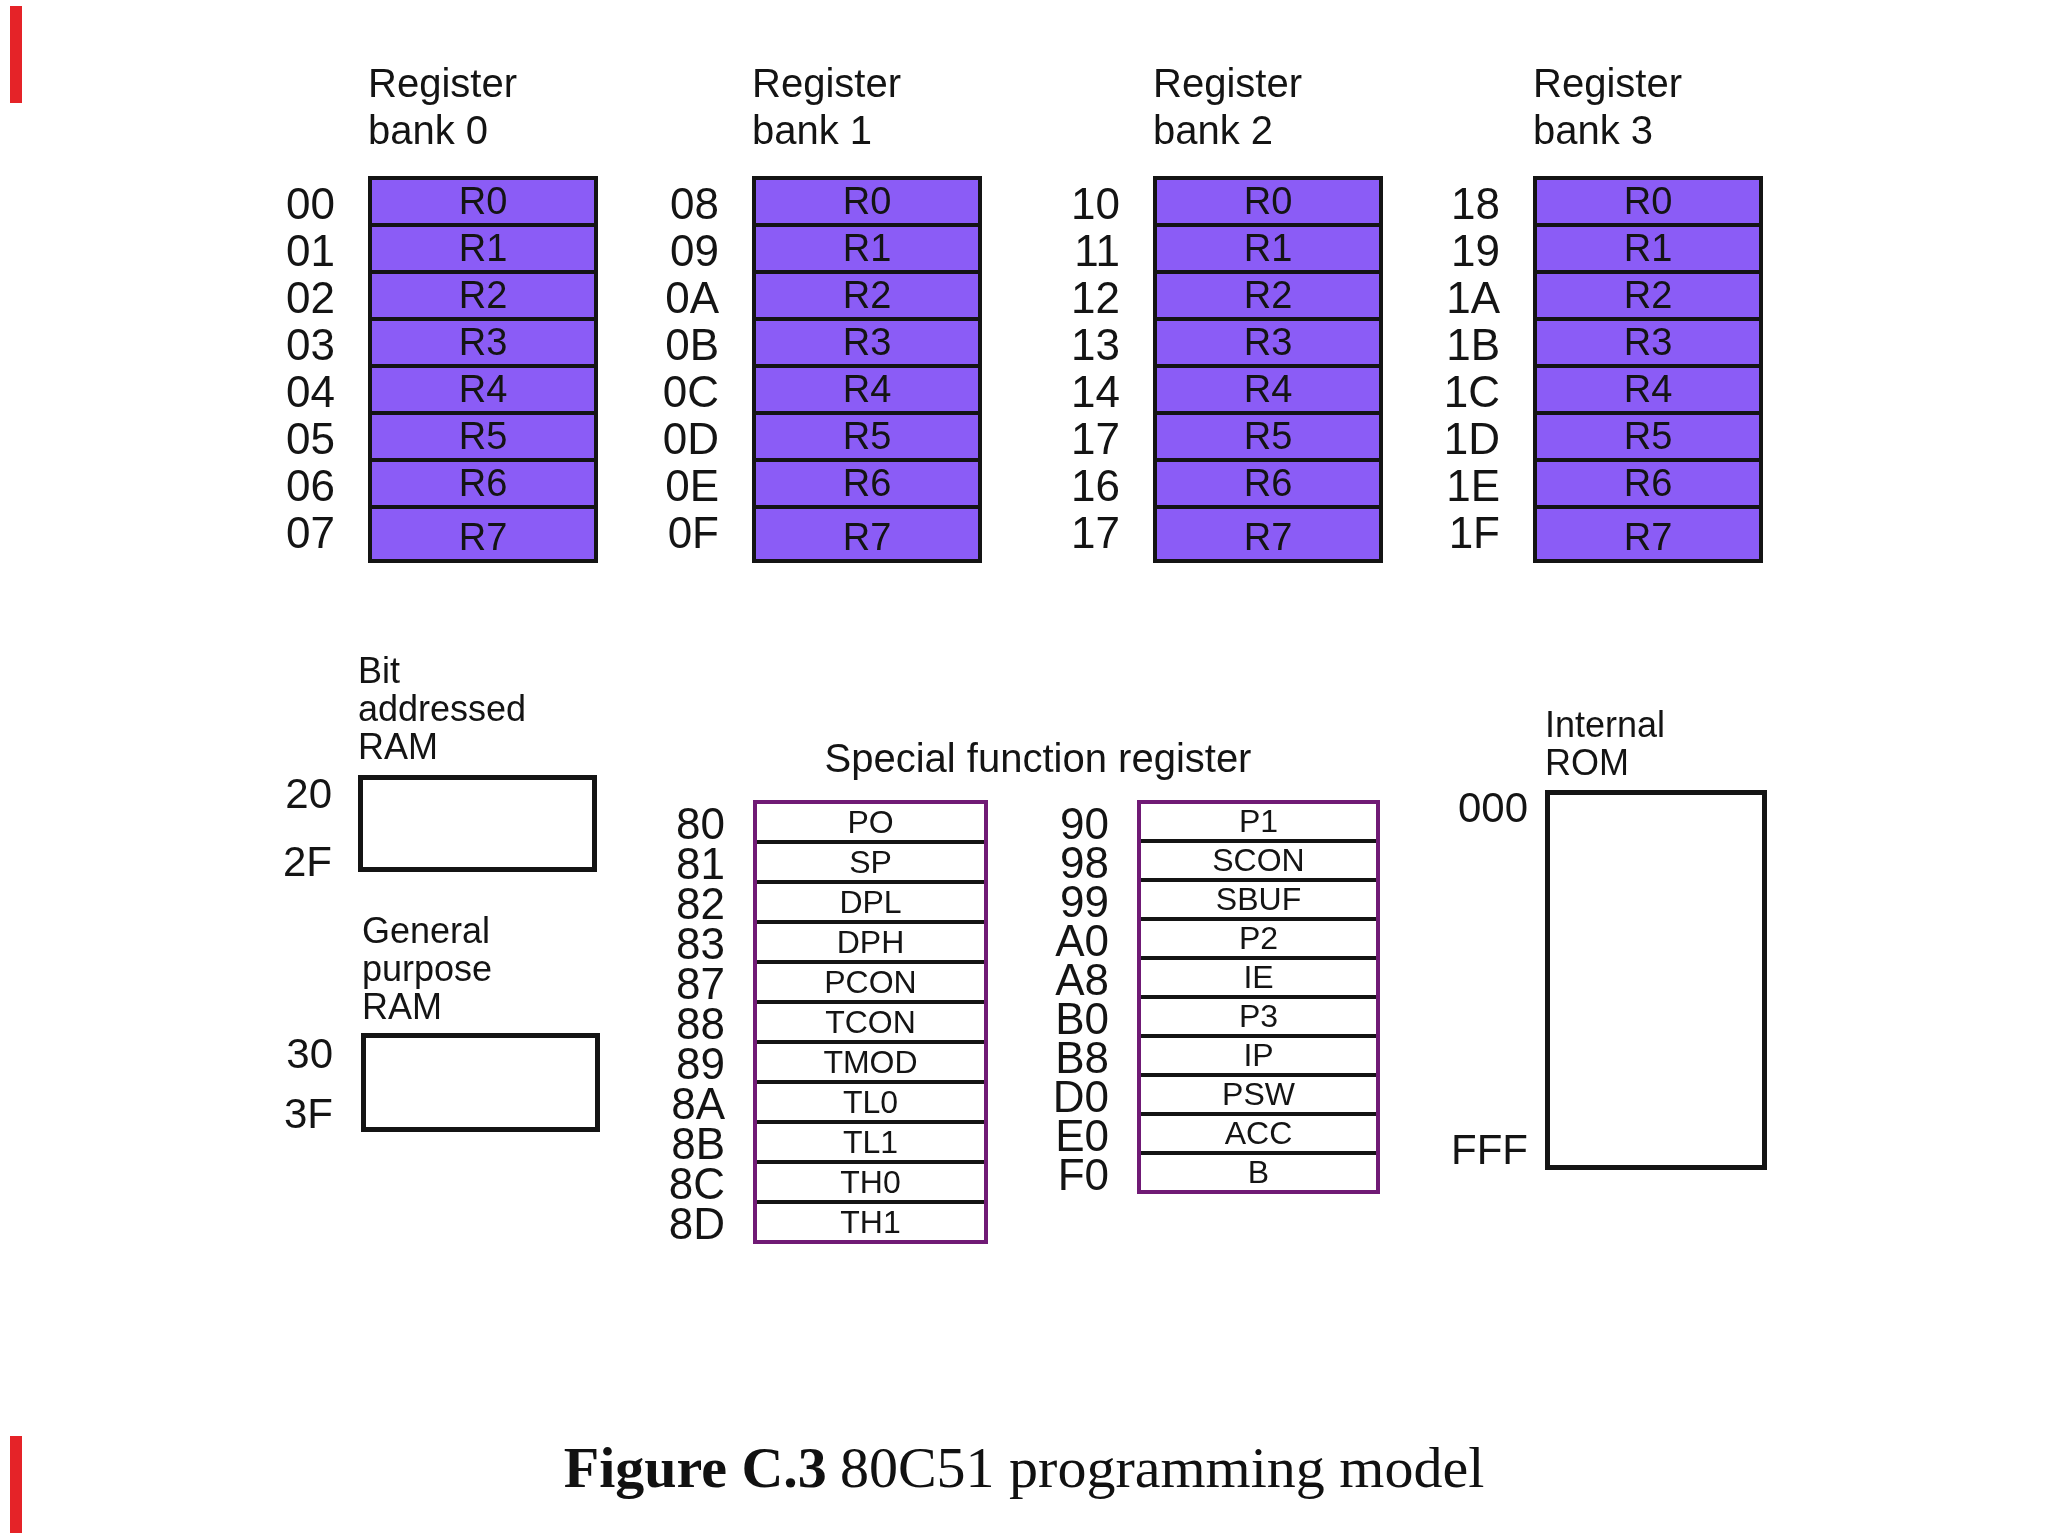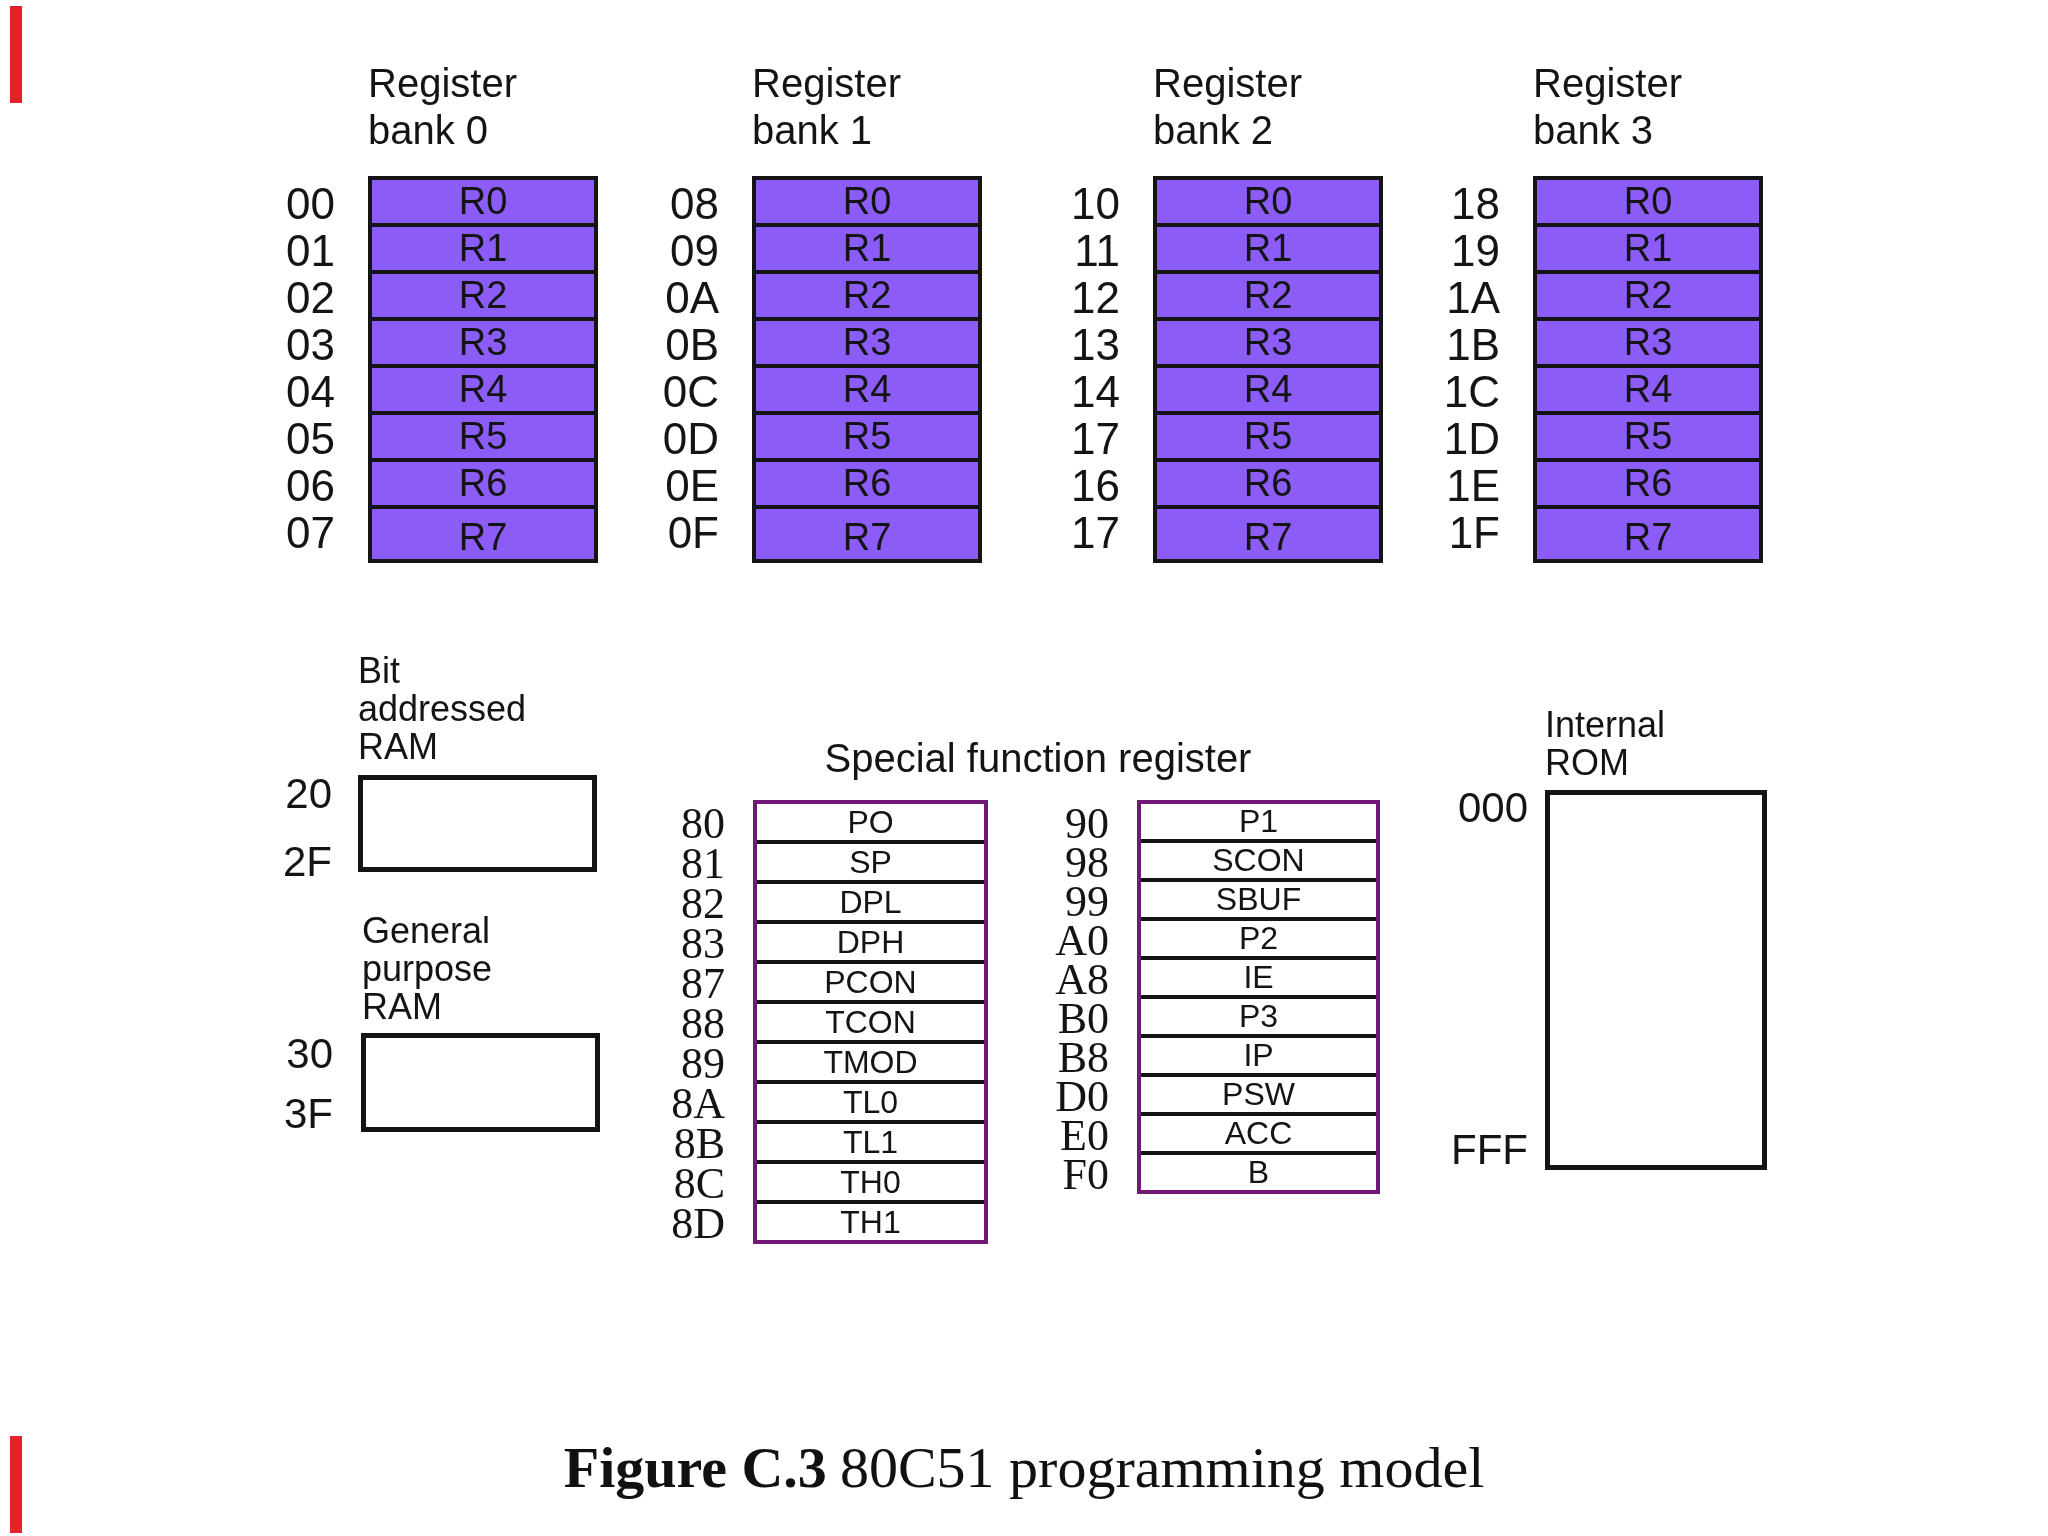--- a/index.html
+++ b/index.html
@@ -24,21 +24,21 @@
   .reg-box { width:222px; border:4px solid #141414; box-sizing:content-box; background:#8b5cf6; }
   .reg-box .cell {
     height:43px; line-height:43px; text-align:center;
     font-size:38px; border-bottom:4px solid #141414;
   }
   .reg-box .cell:last-child { border-bottom:none;margin-top:7px; }
 
   
   .sfr-title { position:absolute; left:728px; top:736px; width:620px; text-align:center; font-size:40px; white-space:nowrap; }
   .sfr-col { position:absolute; top:800px; display:flex; }
-  .sfr-col .addr-col { width:130px; padding-top:4px; text-align:right;font-family:Liberation Serif, serif; }
+  .sfr-col .addr-col { width:130px; padding-top:4px; text-align:right; }
   .sfr-col .addr-col .addr { height:40px; line-height:40px; font-size:44px; }
   .sfr-col .gap { width:28px; }
   .sfr-box { border:4px solid #701a75; background:#fff; box-sizing:content-box; }
   .sfr-box .cell { text-align:center; font-size:32px; border-bottom:4px solid #141414; }
   .sfr-box .cell:last-child { border-bottom:none; }
   .sfr-left { left:595px; }
   .sfr-left .sfr-box { width:227px; }
   .sfr-left .cell { height:36px; line-height:36px; }
   .sfr-right { left:979px; }
   .sfr-right .sfr-box { width:235px; }

